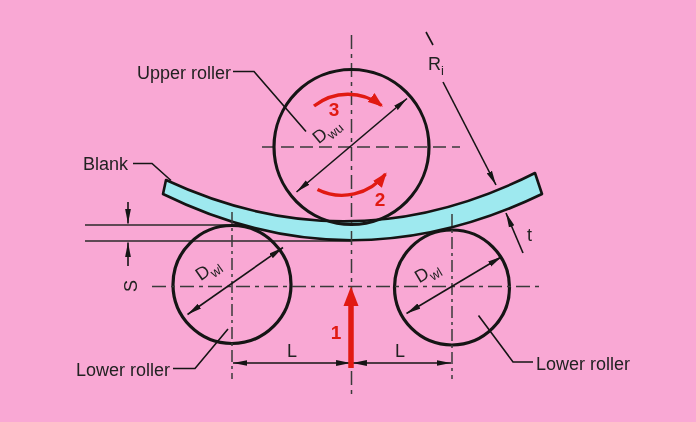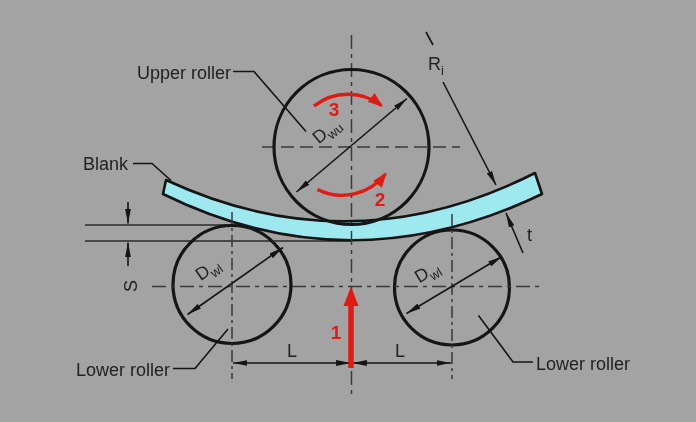--- a/index.html
+++ b/index.html
@@ -8,21 +8,21 @@
     background: #ffffff;
     width: 696px;
     height: 422px;
     overflow: hidden;
     font-family: "Liberation Sans", sans-serif;
   }
   #stage {
     position: relative;
     width: 696px;
     height: 422px;
-    background: #a3a3a3;
+    background: #f9a8d4;
   }
   svg { display: block; }
   text {
     font-family: "Liberation Sans", sans-serif;
     fill: #222222;
   }
   .lbl  { font-size: 18px; }
   .dim  { font-size: 18px; }
   .sub  { font-size: 13px; }
   .red  { fill: #E11A12; font-size: 19px; font-weight: bold; }

